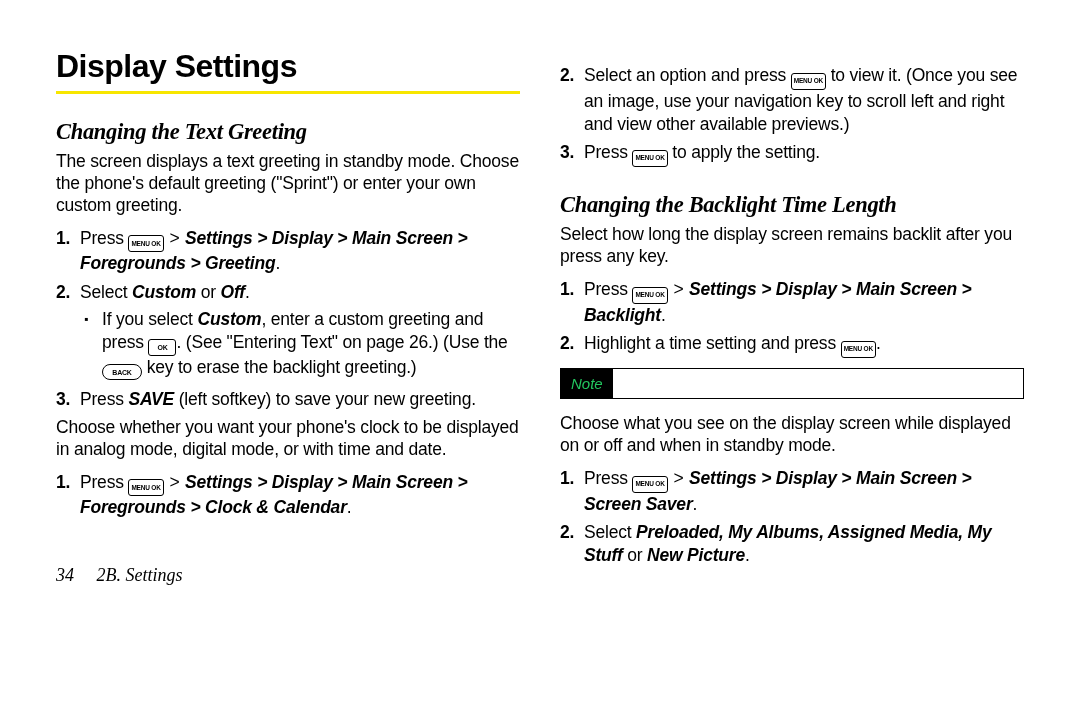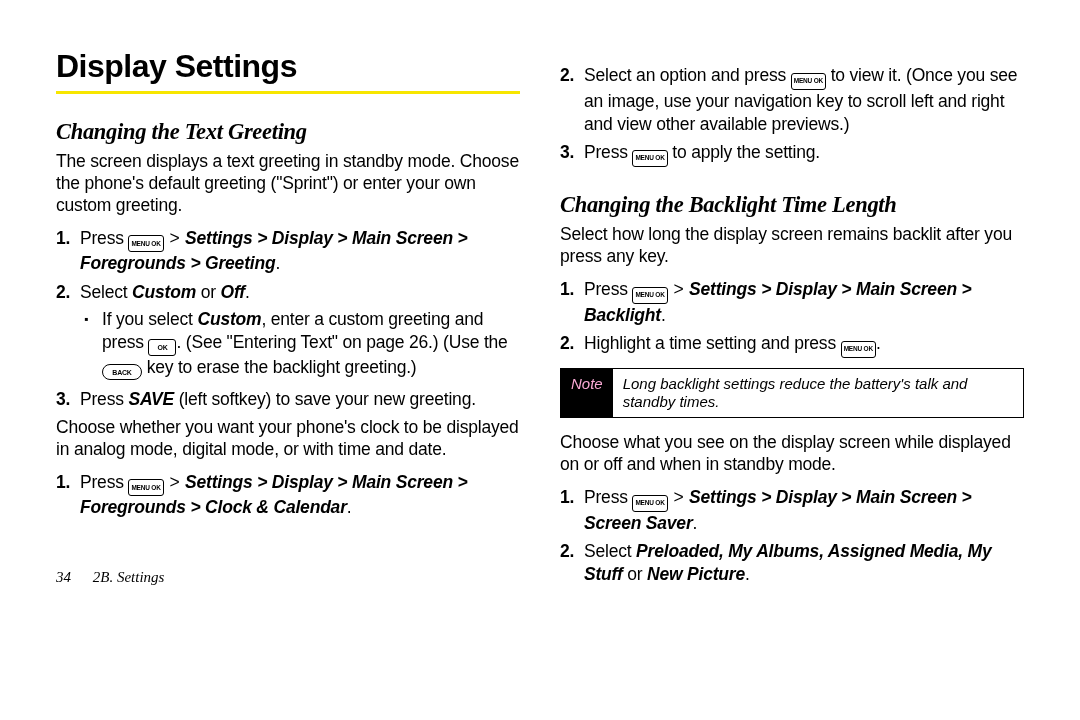--- a/index.html
+++ b/index.html
@@ -124,38 +124,38 @@
     padding: 0 1px;
   }
   .note-box {
     display: flex;
     border: 1px solid #000;
     margin: 10px 0 14px 0;
     font-size: 15px;
   }
   .note-label {
     background: #000;
-    color: #f9a8d4;
+    color: #22c55e;
     font-style: italic;
     font-weight: normal;
     padding: 6px 10px;
     display: flex;
     align-items: flex-start;
   }
   .note-text {
     font-style: italic;
     padding: 6px 10px;
     line-height: 1.2;
     flex: 1;
   }
   .footer {
     position: absolute;
     left: 56px;
     bottom: 34px;
-    font-size: 15px;
+    font-size: 18px;
     font-style: italic;
     font-family: Georgia, "Times New Roman", serif;
   }
   .footer .pnum {
     font-style: italic;
     margin-right: 18px;
   }
 </style>
 </head>
 <body>
@@ -228,21 +228,20 @@
         </li>
         <li>
           <span class="num">2.</span>
           <span>Highlight a time setting and press </span><span class="key">MENU
 OK</span><span>.</span>
         </li>
       </ol>
 
       <div class="note-box">
         <div class="note-label">Note</div>
-        <div class="note-text">Long backlight settings reduce the battery's talk and standby times.</div>
       </div>
 
       <p class="body">Choose what you see on the display screen while displayed on or off and when in standby mode.</p>
       <ol class="steps">
         <li>
           <span class="num">1.</span>
           <span>Press </span><span class="key">MENU
 OK</span>
           <span class="gt"> &gt; </span><i><b>Settings &gt; Display &gt; Main Screen &gt; Screen Saver</b></i><span>.</span>
         </li>

